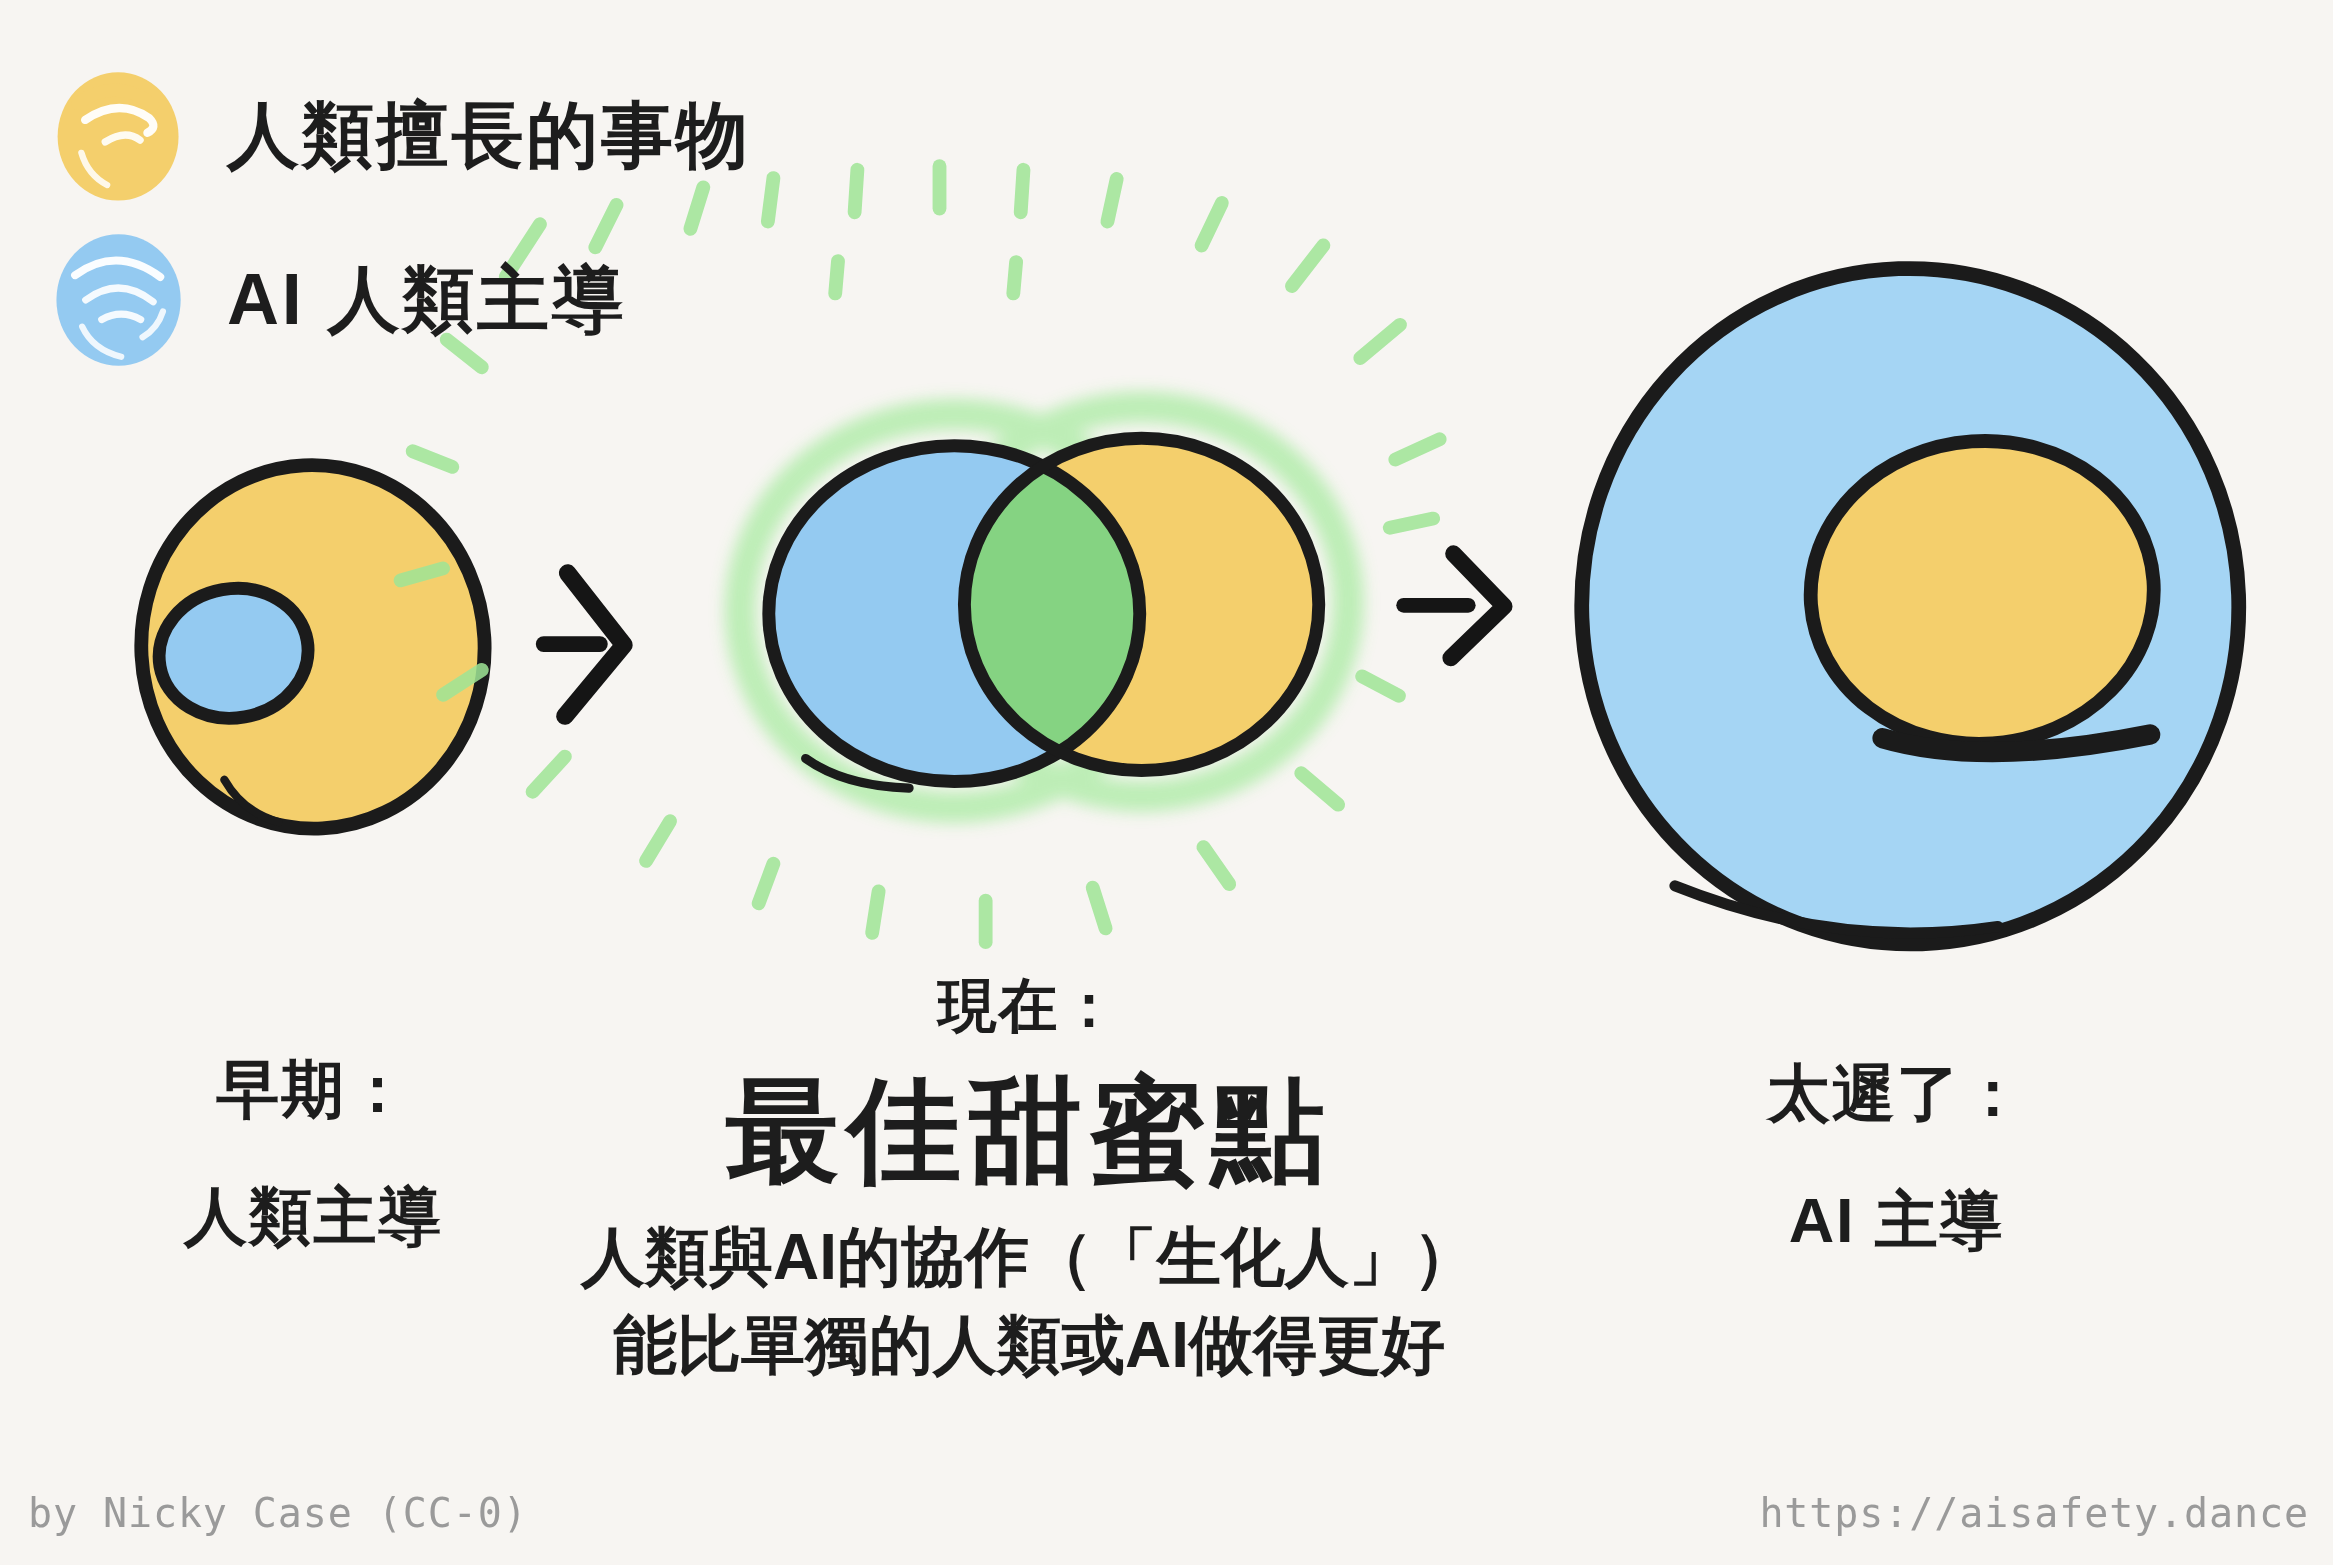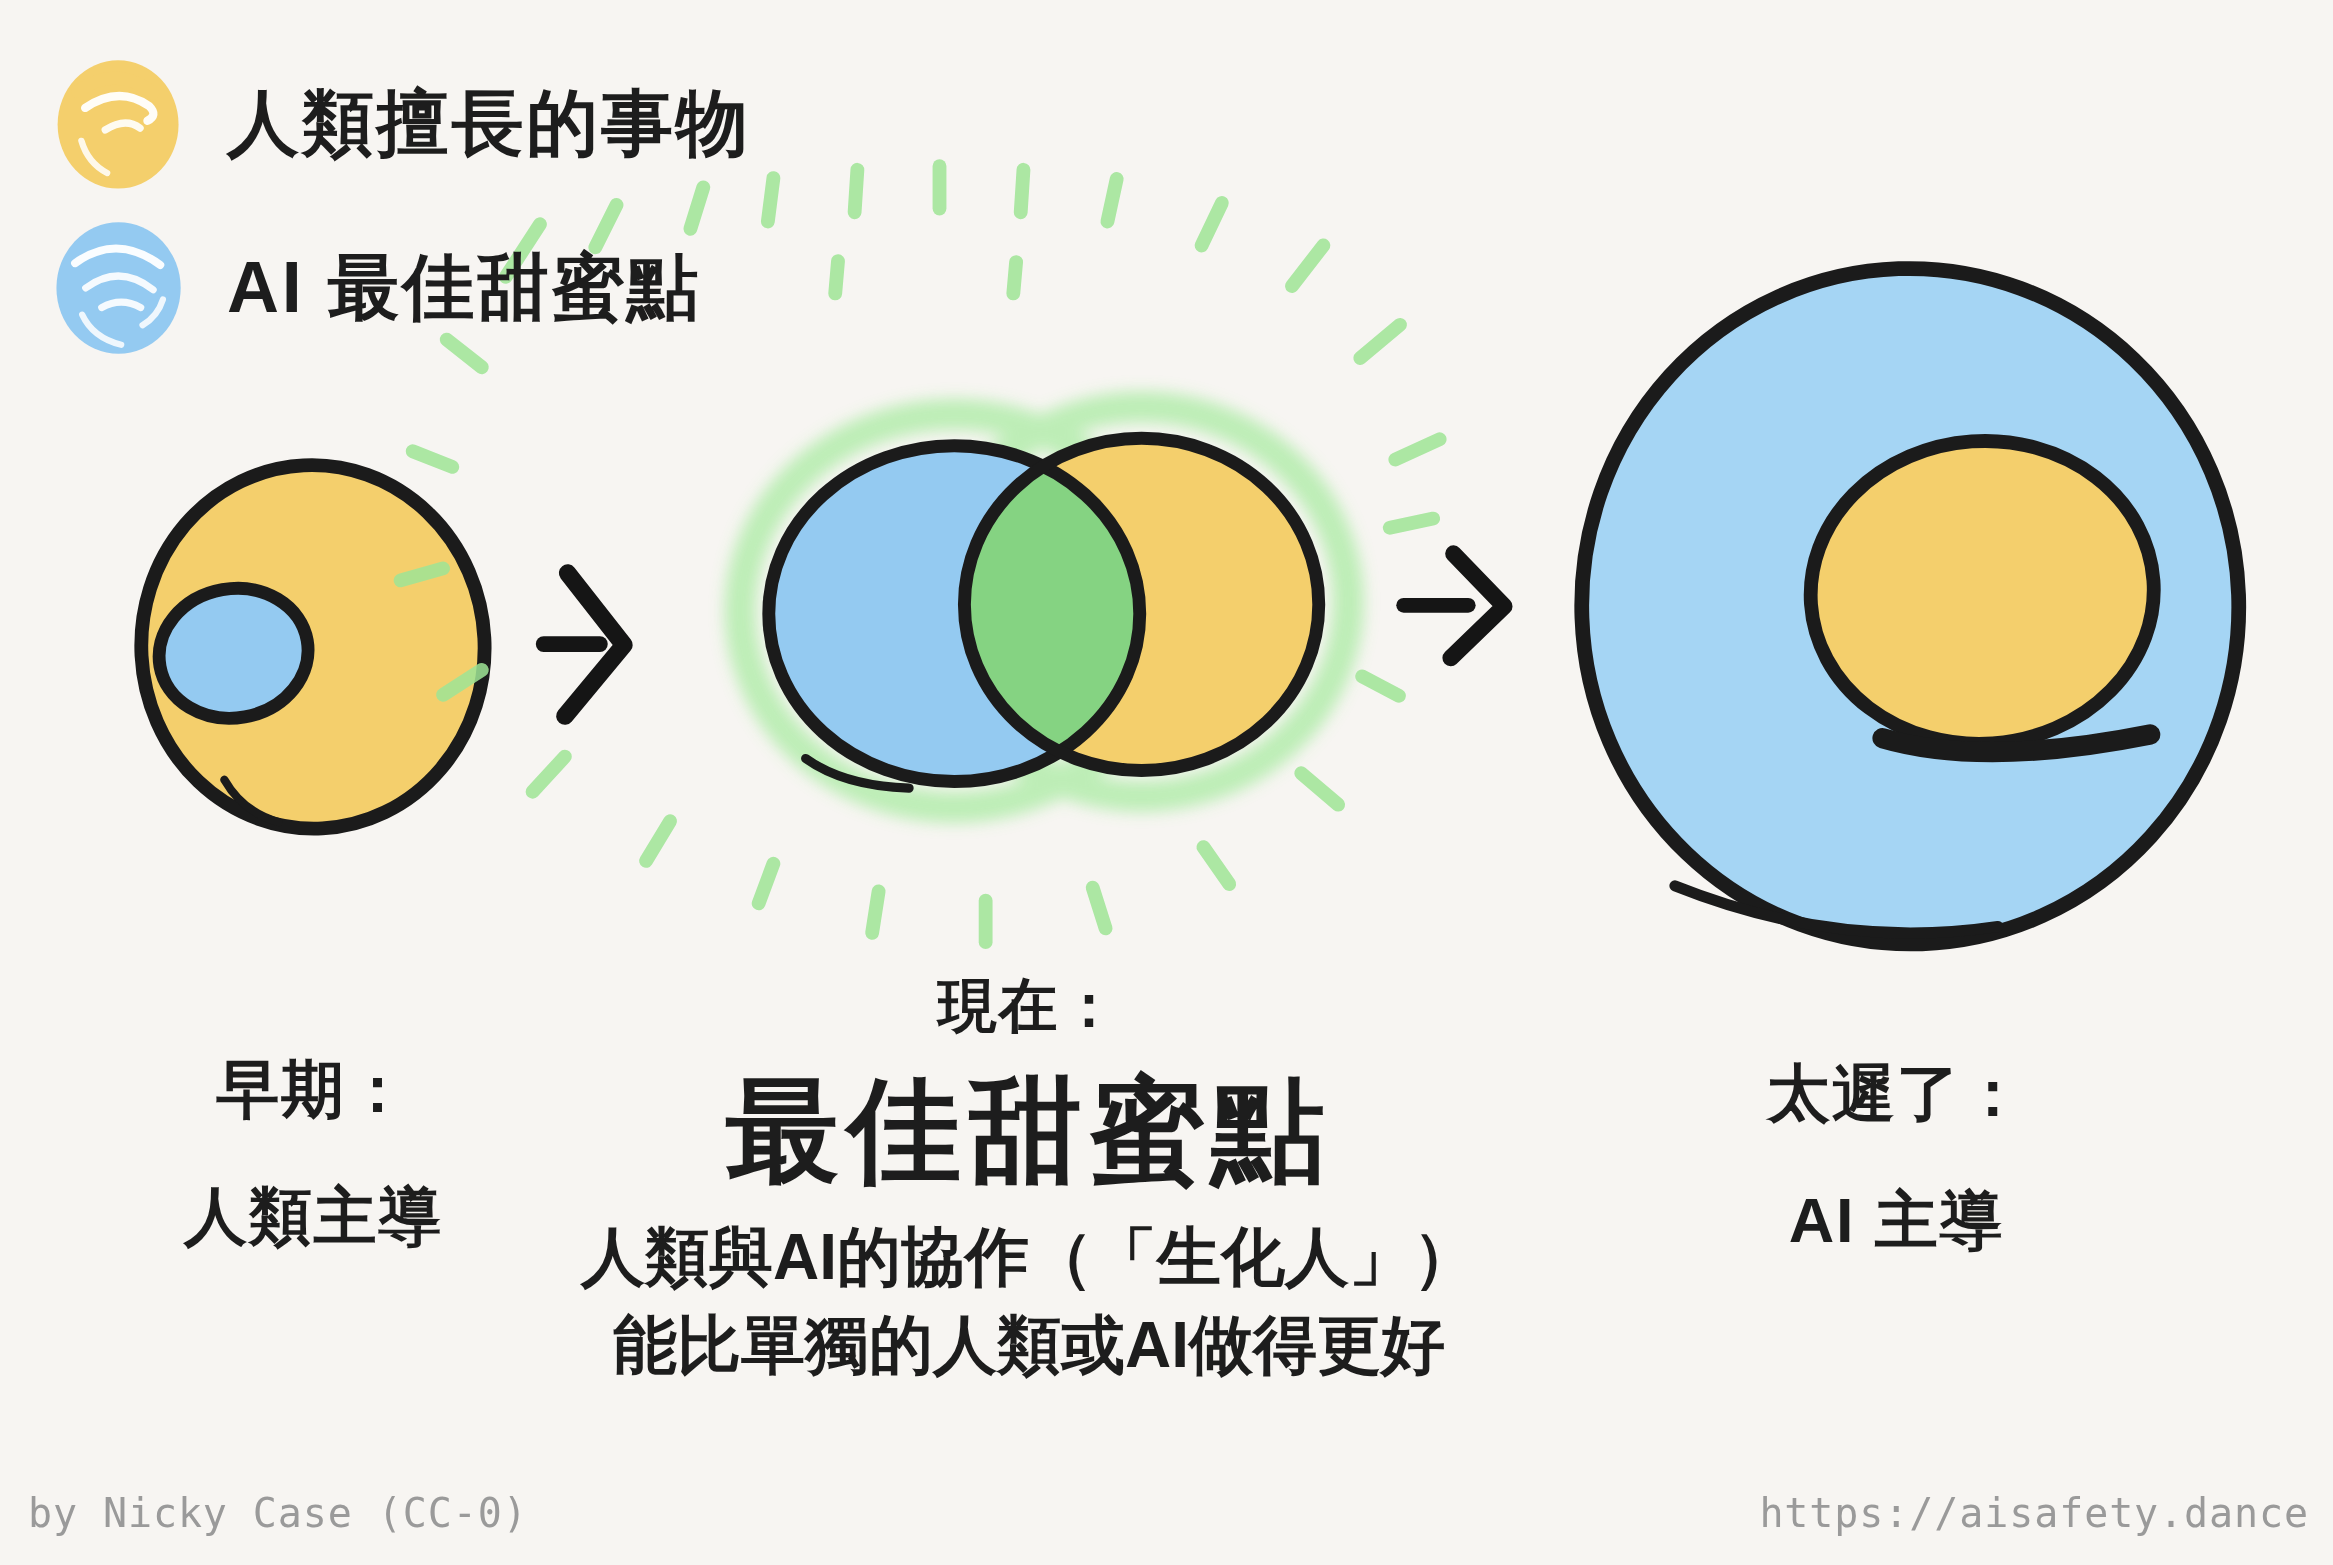--- a/index.html
+++ b/index.html
@@ -3,21 +3,21 @@
 <meta charset="utf-8">
 <style>
   html,body{margin:0;padding:0;background:#dcdcdc;}
   .canvas{
     position:relative;width:2333px;height:1565px;overflow:hidden;
     background:#f7f5f2;color:#1d1d1d;
     font-family:"Liberation Sans","DejaVu Sans",sans-serif;
   }
   .diagram{position:absolute;left:0;top:0;width:2333px;height:1565px;}
   
-  .legend{position:absolute;left:50px;top:53px;display:flex;flex-direction:column;gap:22px;z-index:3;}
+  .legend{position:absolute;left:50px;top:65px;display:flex;flex-direction:column;gap:22px;z-index:3;}
   .legend-row{display:flex;align-items:center;gap:39px;}
   .legend-icon{width:138px;height:142px;flex:none;}
   .legend-label{font-size:72px;font-weight:800;letter-spacing:2.8px;white-space:nowrap;}
   
   .stage-label{position:absolute;text-align:center;z-index:3;}
   .lab-line{font-size:63px;font-weight:800;line-height:1.38;letter-spacing:1.8px;white-space:nowrap;margin-top:40px;}
   #label-early{left:83px;top:1006px;width:461px;}
   #label-late{left:1652px;top:1010px;width:489px;}
   #label-now{left:383px;top:973px;width:1292px;}
   .now-title{font-size:59px;font-weight:800;line-height:1.15;letter-spacing:1.8px;}
@@ -51,21 +51,21 @@
     </div>
     <div class="legend-row">
       <svg class="legend-icon" viewBox="0 0 155 160">
         <ellipse cx="77" cy="80" rx="70" ry="74" fill="#94caf1"></ellipse>
         <path d="M 28 52 Q 75 18 124 54" stroke="#ffffff" stroke-width="9" fill="none" stroke-linecap="round" opacity="0.95"></path>
         <path d="M 40 80 Q 78 52 116 82" stroke="#ffffff" stroke-width="8" fill="none" stroke-linecap="round" opacity="0.9"></path>
         <path d="M 58 102 Q 80 90 102 102" stroke="#ffffff" stroke-width="8" fill="none" stroke-linecap="round" opacity="0.9"></path>
         <path d="M 36 110 Q 48 136 80 144" stroke="#ffffff" stroke-width="7" fill="none" stroke-linecap="round" opacity="0.85"></path>
         <path d="M 104 122 Q 121 112 127 93" stroke="#ffffff" stroke-width="7" fill="none" stroke-linecap="round" opacity="0.85"></path>
       </svg>
-      <span class="legend-label">AI 最佳甜蜜點</span>
+      <span class="legend-label">AI 人類主導</span>
     </div>
   </div>
 
   <svg class="diagram" viewBox="0 0 2528 1696">
     <defs>
       <clipPath id="clip-ai-circle">
           <ellipse cx="1034" cy="665" rx="201" ry="182"></ellipse>
         </clipPath>
       <filter id="glow-blur" x="-40%" y="-40%" width="180%" height="180%">
         <feGaussianBlur stdDeviation="8"></feGaussianBlur>

